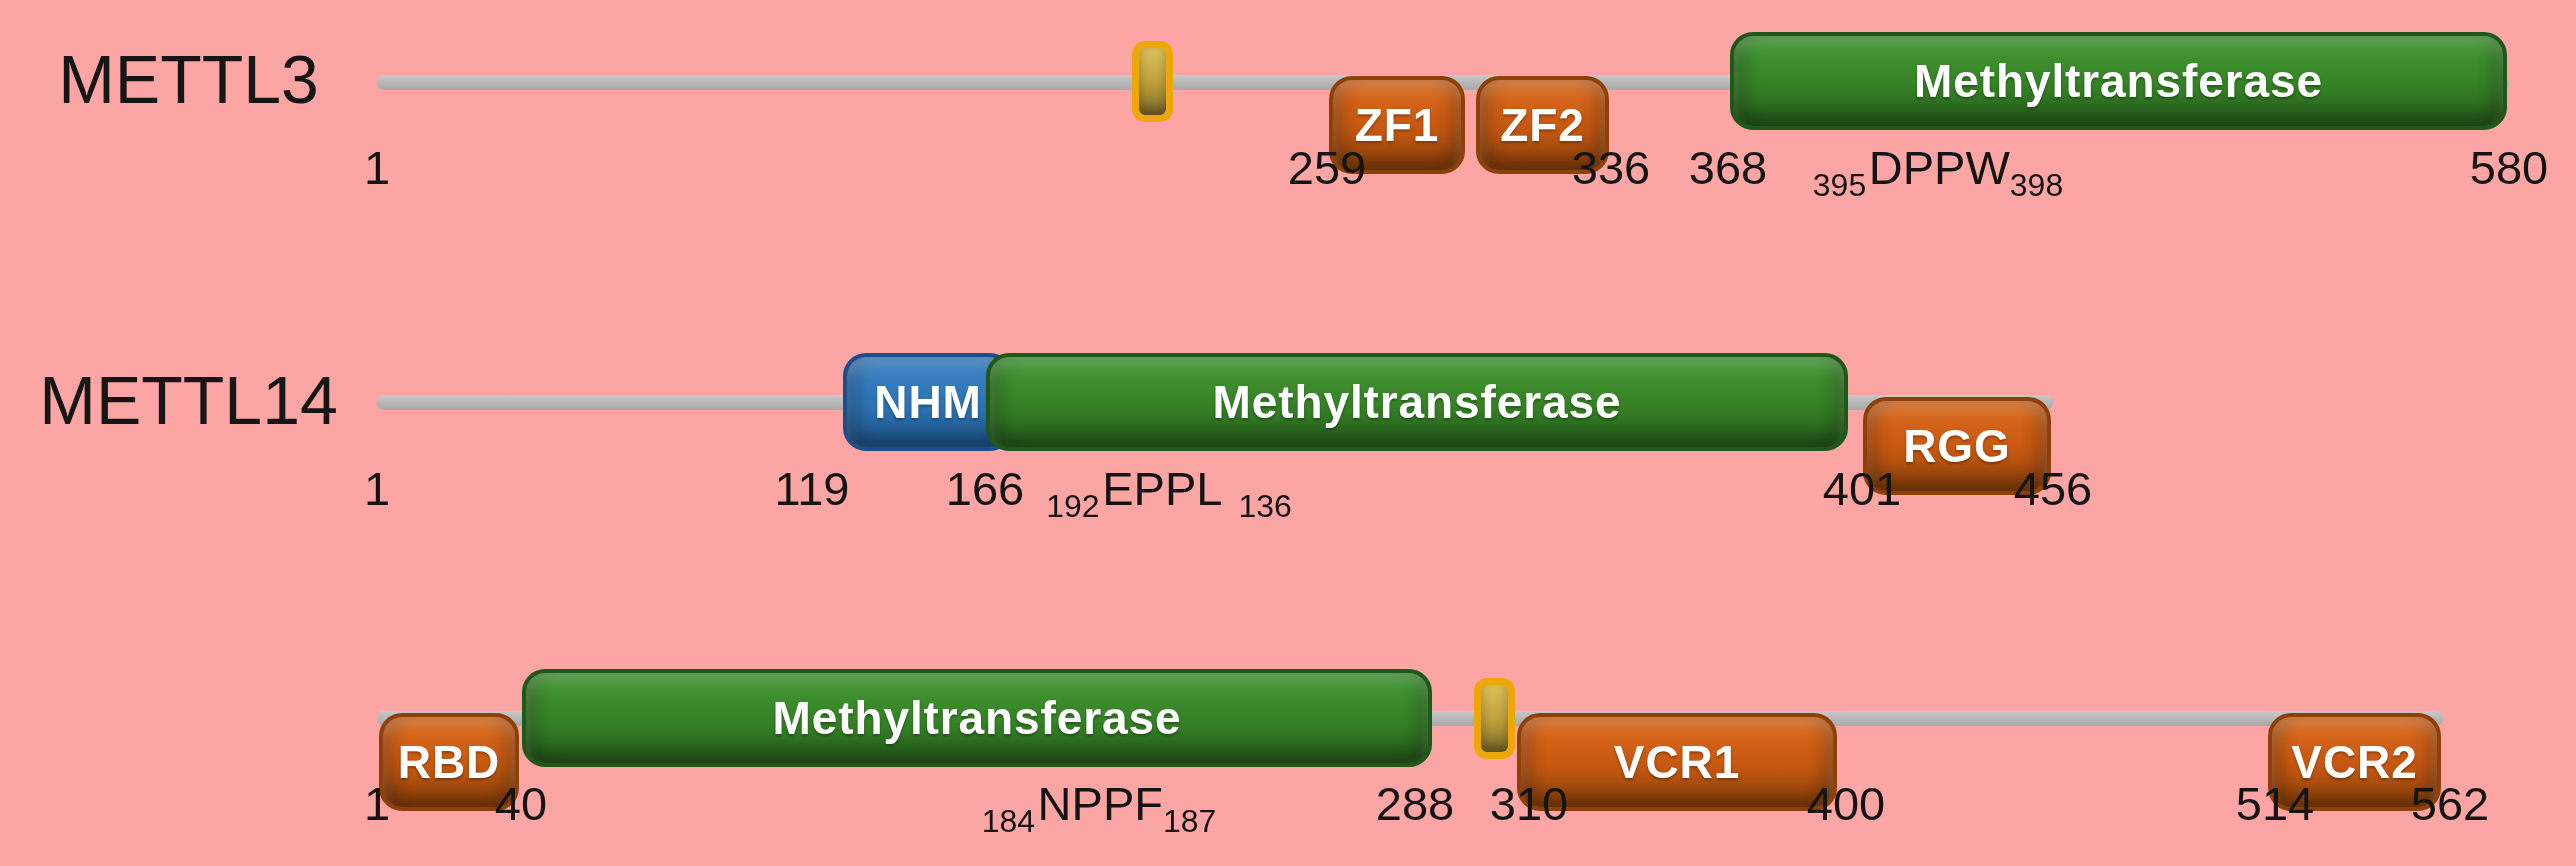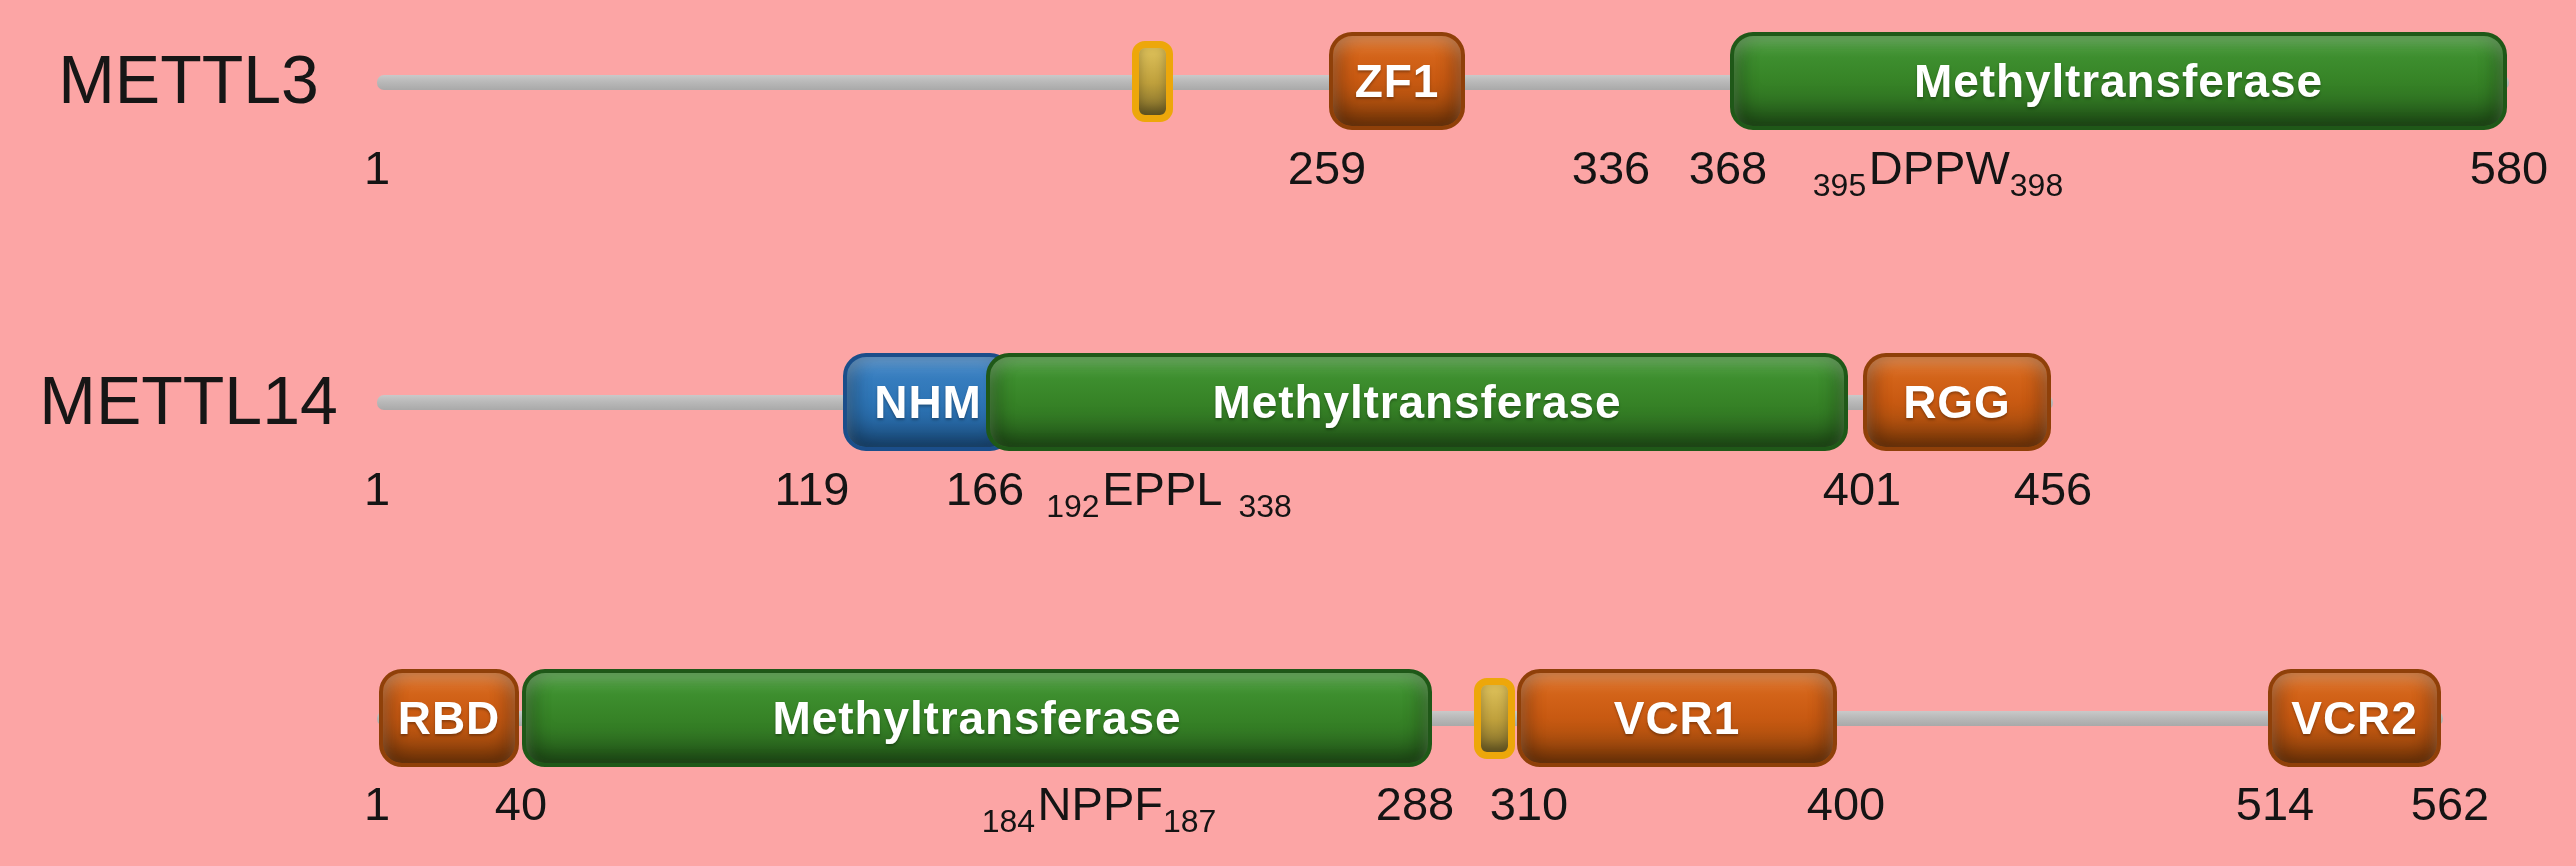--- a/index.html
+++ b/index.html
@@ -12,21 +12,21 @@
   }
   .backbone{
     position:absolute;height:15px;border-radius:7px;z-index:1;
     background:linear-gradient(180deg,#c9c9c9 0%,var(--backbone) 45%,#a9a9a9 100%);
   }
   .domain{
     position:absolute;height:98px;border-radius:23px;border:4.4px solid;box-sizing:border-box;
     display:flex;align-items:center;justify-content:center;z-index:3;
     box-shadow:inset 0 8.8px 14px rgba(255,255,255,.22), inset 0 -14px 23px rgba(0,0,0,.34), inset 10.5px 0 16px rgba(0,0,0,.12), inset -10.5px 0 16px rgba(0,0,0,.12);
   }
-  .domain--orange{background:linear-gradient(180deg,var(--orange-light) 6%,var(--orange-fill) 48%,var(--orange-dark) 100%);border-color:var(--orange-border);}
+  .domain--orange{background:linear-gradient(180deg,var(--orange-light) 6%,var(--orange-fill) 48%,var(--orange-dark) 100%);border-color:var(--orange-border);margin-top:44px;}
   .domain--green{background:linear-gradient(180deg,var(--green-light) 6%,var(--green-fill) 48%,var(--green-dark) 100%);border-color:var(--green-border);}
   .domain--blue{background:linear-gradient(180deg,var(--blue-light) 6%,var(--blue-fill) 48%,var(--blue-dark) 100%);border-color:var(--blue-border);}
   .domain-label{
     color:var(--domain-text);font-weight:bold;font-size:46px;letter-spacing:0.9px;white-space:nowrap;
     text-shadow:0 1.8px 2.6px rgba(0,0,0,.30);
   }
   .marker{
     position:absolute;height:81px;border-radius:13px;border:7px solid var(--gold-border);box-sizing:border-box;z-index:2;
     background:linear-gradient(180deg,var(--gold-light) 10%,var(--gold-fill) 52%,var(--gold-dark) 100%);
     box-shadow:inset 0 -7px 10.5px rgba(0,0,0,.28);
@@ -47,20 +47,23 @@
 <body style="background: rgb(255, 255, 255);">
 
 <div class="canvas">
     <div class="row">
       <div class="protein-name" style="top: 42px;">METTL3</div>
       <div class="backbone" style="left: 377px; width: 2132px; top: 75px;"></div>
       <div class="marker" style="left: 1132px; width: 41px; top: 41px;"></div>
       <div class="domain domain--orange" style="left: 1329px; width: 136px; top: 32px;">
         <span class="domain-label">ZF1</span>
       </div>
+      <div class="domain domain--orange" style="left: 1476px; width: 133px; top: 32px;">
+        <span class="domain-label">ZF2</span>
+      </div>
       <div class="domain domain--green" style="left: 1730px; width: 777px; top: 32px;">
         <span class="domain-label">Methyltransferase</span>
       </div>
       <div class="tick" style="left: 377px; top: 143px;">1</div>
       <div class="tick" style="left: 1327px; top: 143px;">259</div>
       <div class="tick" style="left: 1611px; top: 143px;">336</div>
       <div class="tick" style="left: 1728px; top: 143px; text-align: center;">368</div>
       <div class="tick" style="left: 2509px; top: 143px;">580</div>
       <div class="motif" style="left: 1938px; top: 143px;"><span class="sub sub-pre">395</span><span class="main">DPPW</span><span class="sub">398</span></div>
     </div>
@@ -74,21 +77,21 @@
         <span class="domain-label">Methyltransferase</span>
       </div>
       <div class="domain domain--orange" style="left: 1863px; width: 188px; top: 353px;">
         <span class="domain-label">RGG</span>
       </div>
       <div class="tick" style="left: 377px; top: 464px;">1</div>
       <div class="tick" style="left: 812px; top: 464px;">119</div>
       <div class="tick" style="left: 985px; top: 464px;">166</div>
       <div class="tick" style="left: 1862px; top: 464px;">401</div>
       <div class="tick" style="left: 2053px; top: 464px;">456</div>
-      <div class="motif" style="left: 1169px; top: 464px;"><span class="sub sub-pre">192</span><span class="main">EPPL</span><span class="sub gap">338</span></div>
+      <div class="motif" style="left: 1169px; top: 464px;"><span class="sub sub-pre">192</span><span class="main">EPPL</span><span class="sub gap">136</span></div>
     </div>
     <div class="row">
       <div class="backbone" style="left: 377px; width: 2066px; top: 711px;"></div>
       <div class="marker" style="left: 1474px; width: 41px; top: 678px;"></div>
       <div class="domain domain--orange" style="left: 379px; width: 140px; top: 669px;">
         <span class="domain-label">RBD</span>
       </div>
       <div class="domain domain--green" style="left: 522px; width: 910px; top: 669px;">
         <span class="domain-label">Methyltransferase</span>
       </div>

